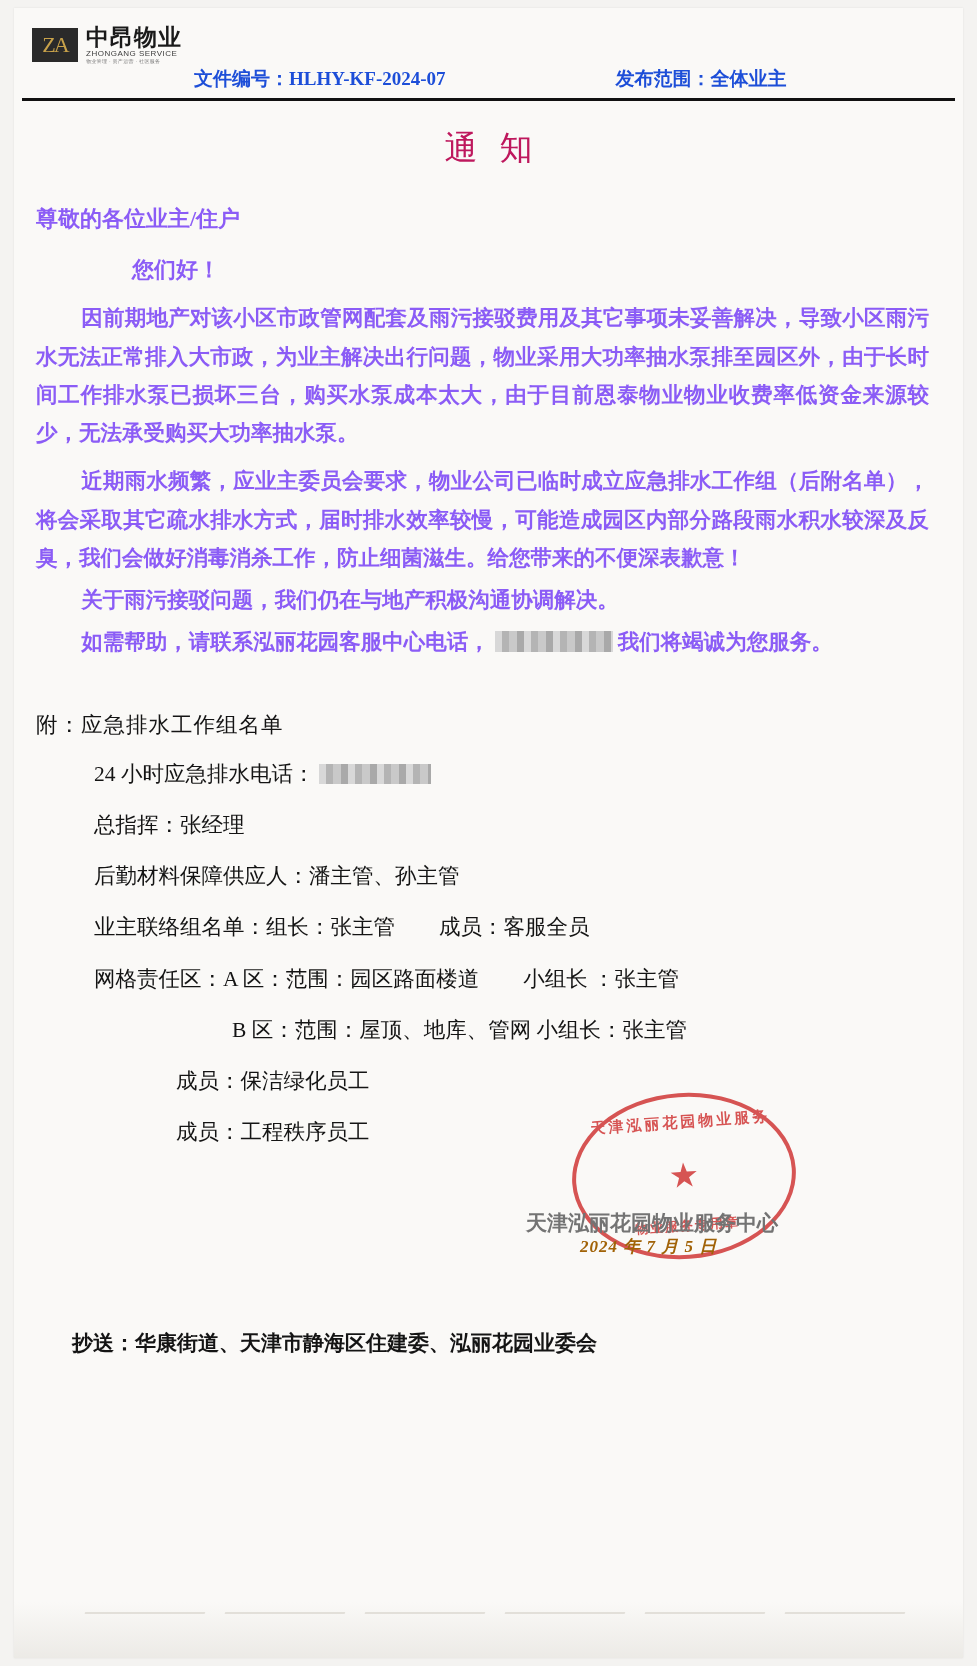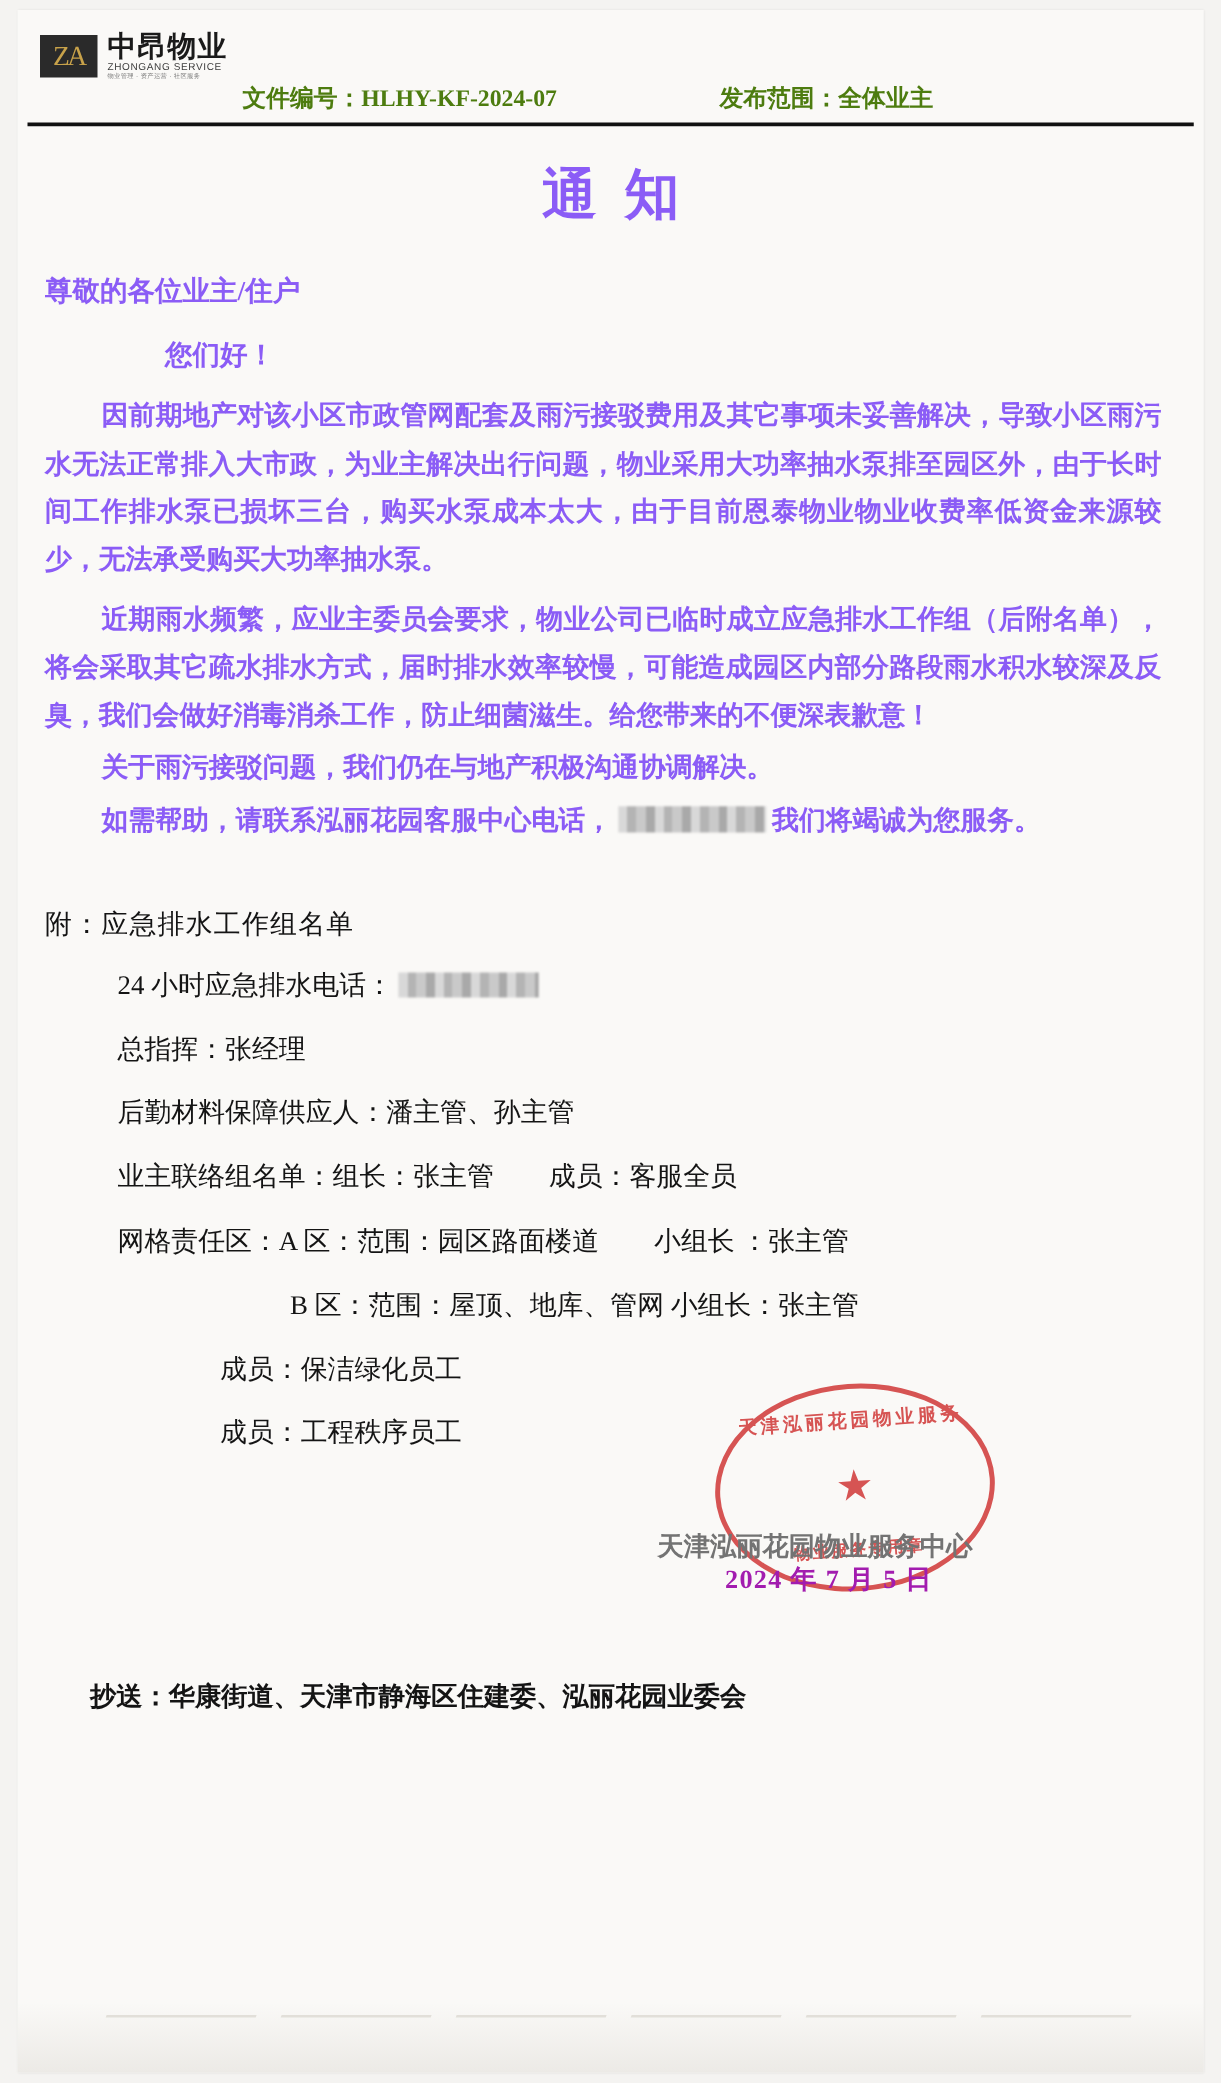--- a/index.html
+++ b/index.html
@@ -78,40 +78,41 @@
   }
   .meta-row {
     position: absolute;
     left: 0;
     right: 0;
     top: 58px;
     display: flex;
     padding: 0 40px 0 180px;
     font-size: 19px;
     font-weight: bold;
-    color: #4d7c0f;
+    color: #1d4ed8;
+    gap: 40px;
   }
   .meta-no { flex: 0 0 auto; }
   .meta-scope { margin-left: 130px; }
   .rule {
     position: absolute;
     left: 8px;
     right: 8px;
     top: 90px;
     height: 3px;
     background: #111;
   }
   
   .doc-title {
     margin-top: 26px;
     text-align: center;
-    font-size: 44px;
-    font-weight: bold;
+    font-size: 33px;
+    font-weight: normal;
     letter-spacing: 22px;
-    color: #8b5cf6;
+    color: #be185d;
     text-indent: 22px;
   }
   
   .body {
     padding: 18px 34px 0 22px;
     font-size: 21.5px;
     line-height: 1.78;
     color: #8b5cf6;
     font-weight: bold;
   }
@@ -217,24 +218,25 @@
     left: 512px;
     top: 52px;
     font-size: 21px;
     font-weight: bold;
     color: #737373;
   }
   .sign-date {
     position: absolute;
     left: 566px;
     top: 78px;
-    font-size: 21px;
-    font-weight: bold;
-    color: #a21caf;
+    font-size: 17px;
+    font-weight: bold;
+    color: #a16207;
     letter-spacing: 1px;
+    font-style: italic;
   }
   
   .cc {
     padding: 22px 34px 0 58px;
     font-size: 21px;
     font-weight: bold;
     color: #141414;
   }
   .watermark {
     position: absolute;

